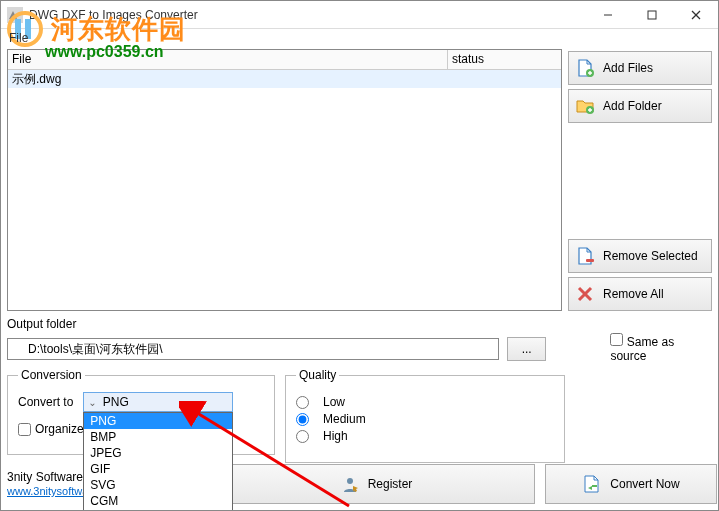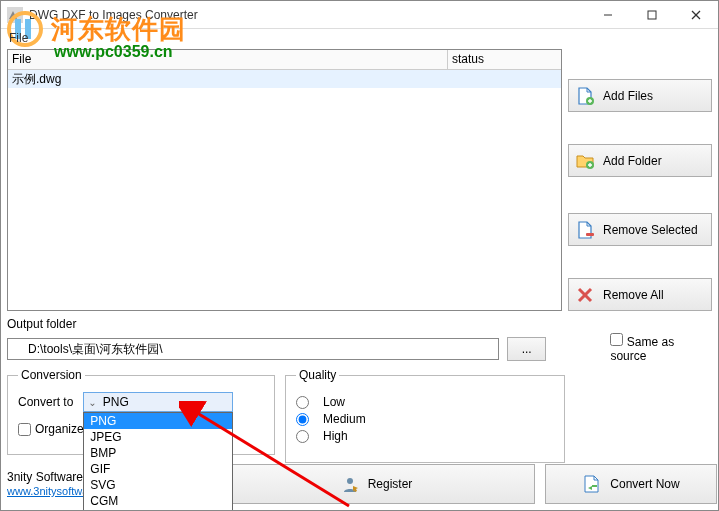--- a/index.html
+++ b/index.html
@@ -8,33 +8,33 @@
 .titlebar { height: 28px; background: #fff; display: flex; align-items: center; padding: 0 0 0 6px; border-bottom: 1px solid #ddd; }
 .titlebar .appicon { width: 16px; height: 16px; margin-right: 6px; }
 .titlebar .title { flex: 1; color: #333; }
 .winbtn { width: 44px; height: 28px; display: flex; align-items: center; justify-content: center; }
 
 .menubar { height: 20px; padding: 2px 8px; font-size: 12px; color: #333; position: relative; z-index: 2; }
 
 .watermark1 { position: absolute; top: 8px; left: 2px; z-index: 1; pointer-events: none; }
 .watermark1 .logo { display: inline-flex; align-items: center; }
 .watermark1 .cn { color: #ff8c1a; font-size: 26px; font-weight: bold; letter-spacing: 1px; }
-.watermark2 { position: absolute; top: 42px; left: 53px; color: #0a8a0a; font-size: 16px; font-weight: bold; z-index: 1; pointer-events: none; }
+.watermark2 { position: absolute; top: 42px; left: 44px; color: #0a8a0a; font-size: 16px; font-weight: bold; z-index: 1; pointer-events: none; }
 
 .main { display: flex; height: 262px; }
 .filepanel { flex: 1; margin: 0 6px; border: 1px solid #888; background: #fff; position: relative; }
 .filehead { display: flex; background: #fafafa; border-bottom: 1px solid #ccc; height: 20px; }
 .filehead .col1 { width: 440px; padding: 2px 4px; border-right: 1px solid #ccc; }
 .filehead .col2 { flex: 1; padding: 2px 4px; }
 .filerow { display: flex; height: 18px; background: #e6f2ff; }
 .filerow .col1 { width: 440px; padding: 1px 4px; }
 .filerow .col2 { flex: 1; padding: 1px 4px; }
 
 .sidebar { width: 150px; padding: 2px 6px 0 0; display: flex; flex-direction: column; gap: 4px; }
-.sidebtn { height: 34px; border: 1px solid #adadad; background: linear-gradient(#f8f8f8,#e8e8e8); display: flex; align-items: center; padding: 0 6px; gap: 8px; cursor: pointer; margin-top: 28px; }
+.sidebtn { height: 34px; border: 1px solid #adadad; background: linear-gradient(#f8f8f8,#e8e8e8); display: flex; align-items: center; padding: 0 6px; gap: 8px; cursor: pointer; }
 .sidebtn .icon { width: 20px; height: 20px; }
 .spacer { flex: 1; }
 
 .outrow { margin: 6px 6px 0 6px; }
 .outrow label { display: block; margin-bottom: 2px; }
 .outrow .line { display: flex; align-items: center; gap: 8px; }
 .outrow input[type=text] { flex: 0 0 492px; height: 22px; border: 1px solid #888; padding: 0 20px; }
 .browsebtn { width: 40px; height: 24px; border: 1px solid #adadad; background: linear-gradient(#f8f8f8,#e8e8e8); cursor: pointer; }
 .sameas { margin-left: 56px; display: flex; align-items: center; gap: 4px; }
 
@@ -174,22 +174,22 @@
     <span class="legend">Conversion</span>
     <div class="convrow">
       <span>Convert to</span>
       <div class="combo">
         <div class="combohdr">
           <span class="chev">⌄</span>
           <span>PNG</span>
         </div>
         <div class="combolist">
           <div class="sel">PNG</div>
+          <div>BMP</div>
           <div>JPEG</div>
-          <div>BMP</div>
           <div>GIF</div>
           <div>SVG</div>
           <div>CGM</div>
           <div>WMF</div>
 
         </div>
       </div>
     </div>
     <div class="orgrow">
       <input type="checkbox" style="">

